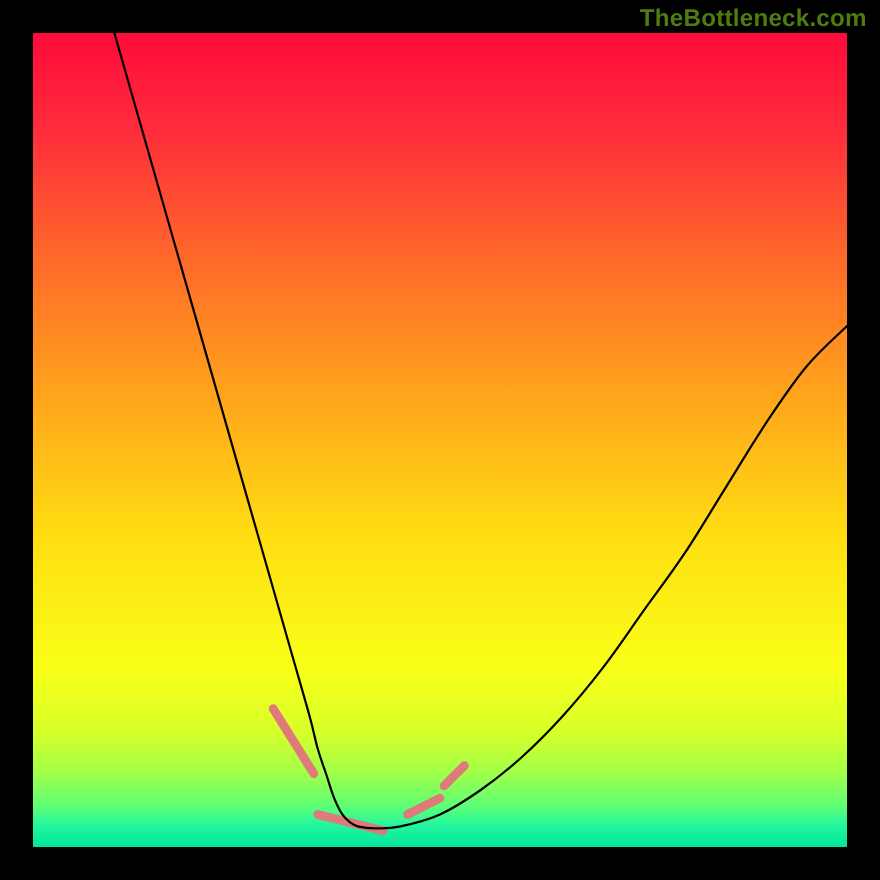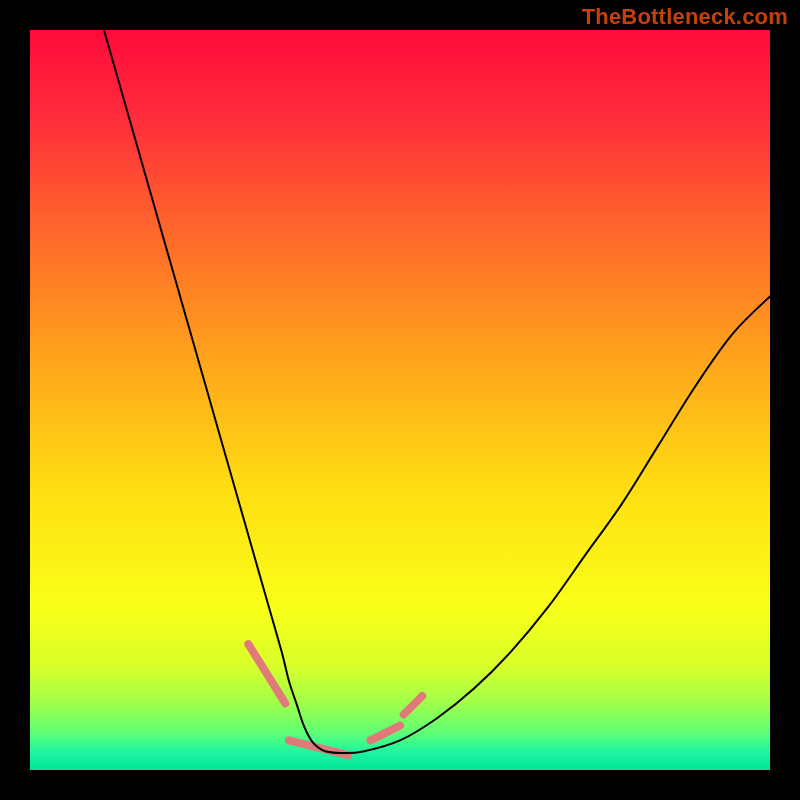--- a/index.html
+++ b/index.html
@@ -24,21 +24,21 @@
     height: 740px;
     overflow: hidden;
   }
   .watermark {
     position: absolute;
     top: 4px;
     right: 12px;
     font-family: Arial, Helvetica, sans-serif;
     font-size: 22px;
     font-weight: 600;
-    color: #c2410c;
+    color: #4d7c0f;
     letter-spacing: 0.2px;
   }
   svg { display: block; }
 </style>
 </head>
 <body>
 
 <div class="stage">
   <div class="watermark">TheBottleneck.com</div>
 

